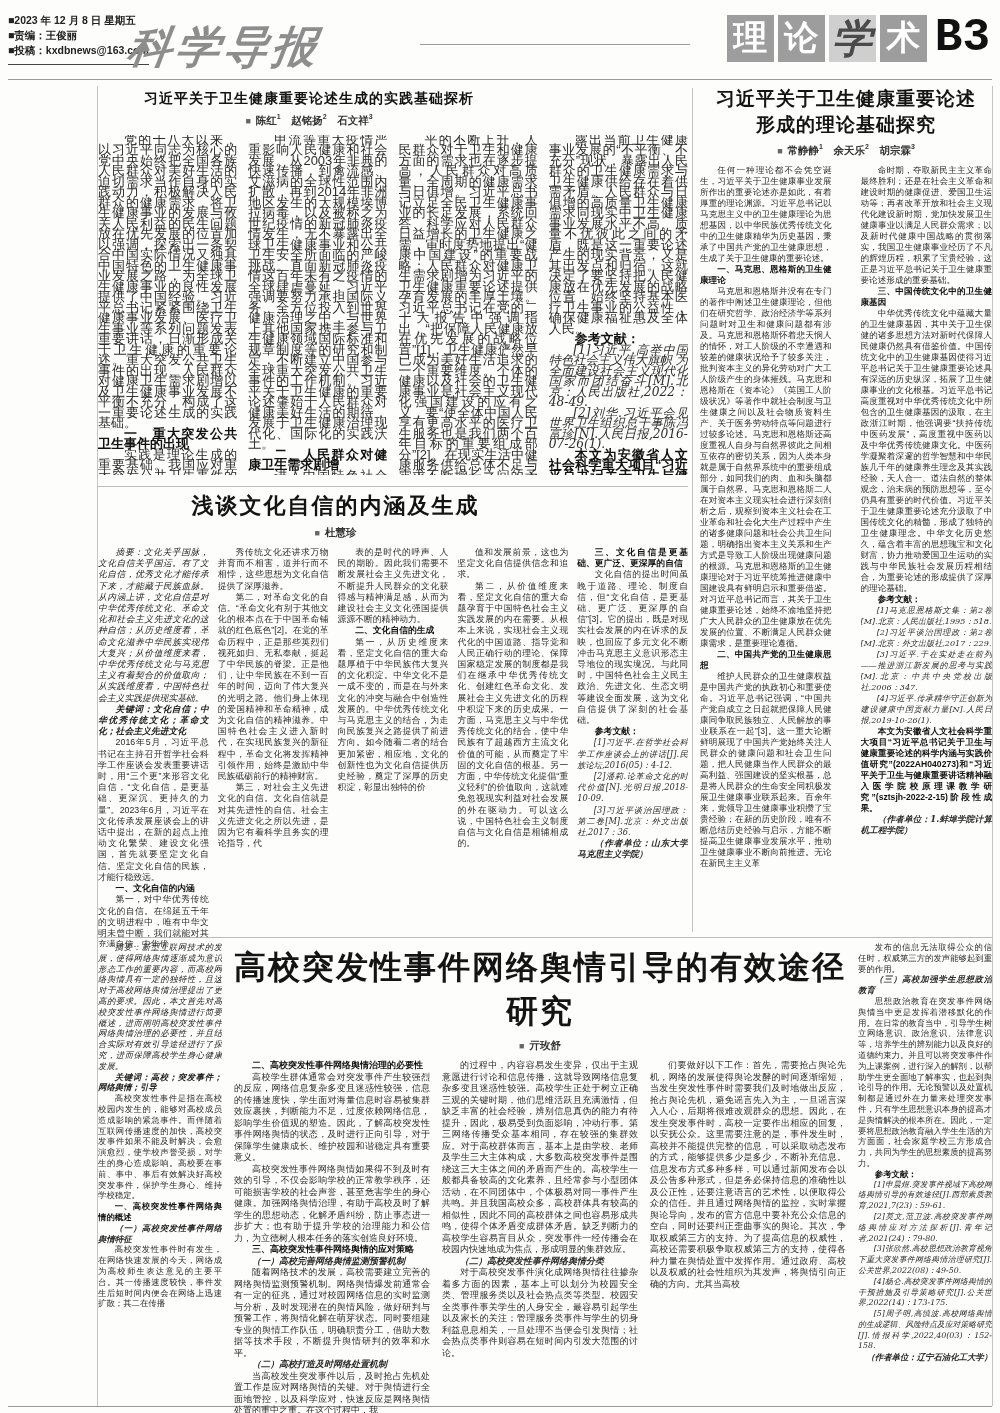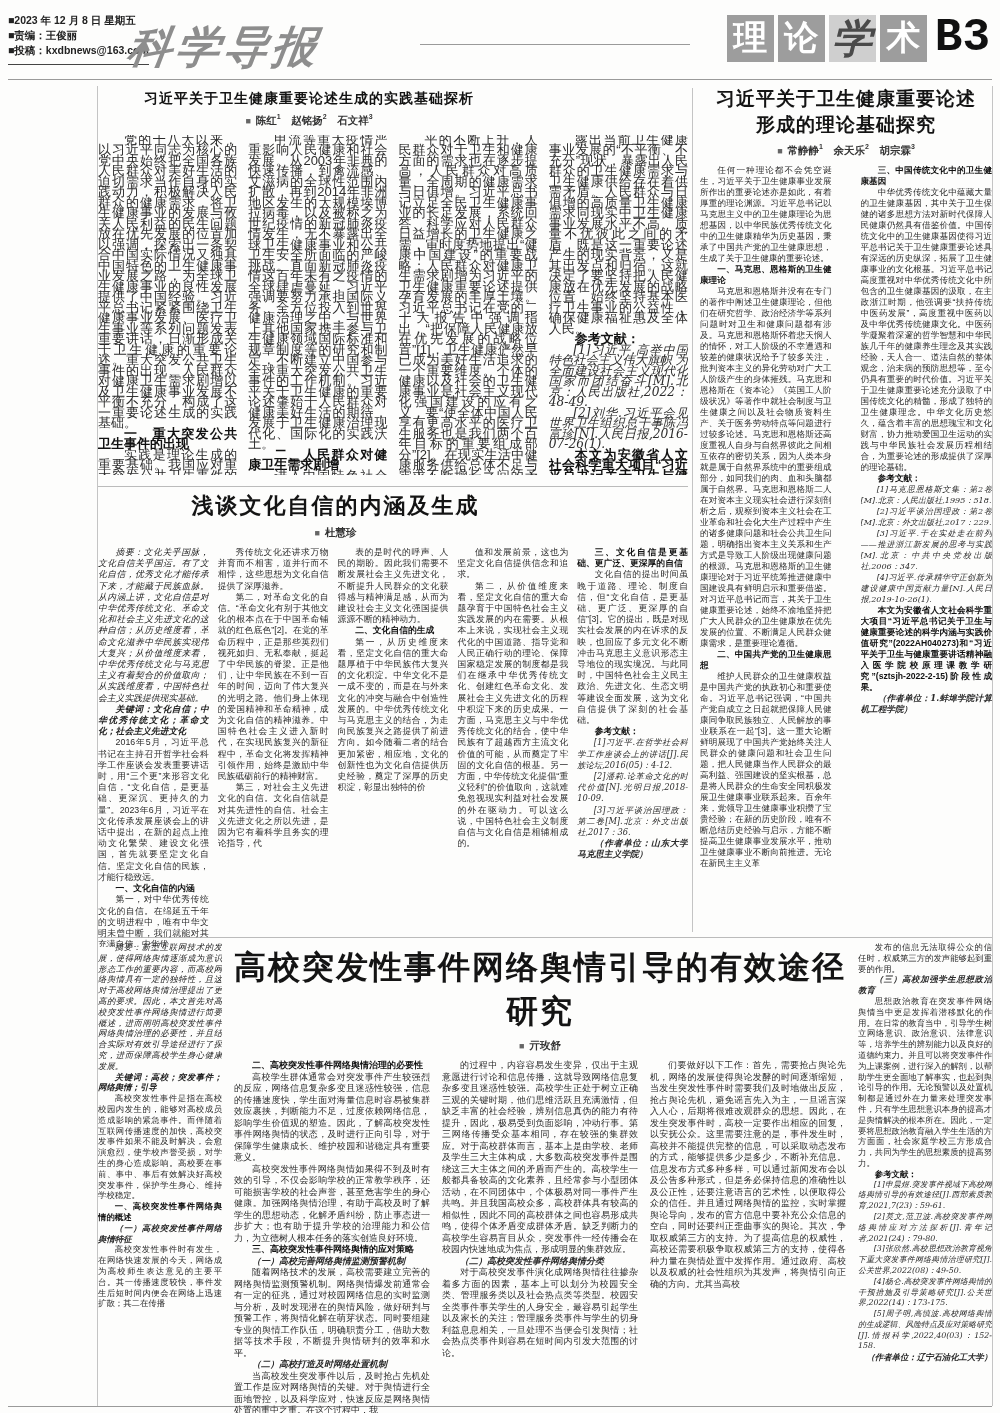--- a/index.html
+++ b/index.html
@@ -117,20 +117,21 @@
     <div class="byline"><span class="mk">■</span><span>常静静</span><sup>1</sup><span>　余天乐</span><sup>2</sup><span>　胡宗霖</span><sup>3</sup></div>
     <div class="cols">
         <div class="col">
           <p class="b-p">任何一种理论都不会凭空诞生，习近平关于卫生健康事业发展所作出的重要论述亦是如此，有着厚重的理论渊源。习近平总书记以马克思主义中的卫生健康理论为思想基因，以中华民族优秀传统文化中的卫生健康精华为历史基因，秉承了中国共产党的卫生健康思想，生成了关于卫生健康的重要论述。</p>
           <p class="b-h1">一、马克思、恩格斯的卫生健康理论</p>
           <p class="b-p">马克思和恩格斯并没有在专门的著作中阐述卫生健康理论，但他们在研究哲学、政治经济学等系列问题时对卫生和健康问题都有涉及。马克思和恩格斯怀着悲天悯人的情怀，对工人阶级的不幸遭遇和较差的健康状况给予了较多关注，批判资本主义的异化劳动对广大工人阶级产生的身体摧残。马克思和恩格斯在《资本论》《英国工人阶级状况》等著作中就社会制度与卫生健康之间以及社会物质资料生产、关于医务劳动特点等问题进行过较多论述。马克思和恩格斯还高度重视人自身与自然界彼此之间相互依存的密切关系，因为人类本身就是属于自然界系统中的重要组成部分，如同我们的肉、血和头脑都属于自然界。马克思和恩格斯二人在对资本主义现实社会进行深刻剖析之后，观察到资本主义社会在工业革命和社会化大生产过程中产生的诸多健康问题和社会公共卫生问题，明确指出资本主义关系和生产方式是导致工人阶级出现健康问题的根源。马克思和恩格斯的卫生健康理论对于习近平统筹推进健康中国建设具有鲜明启示和重要借鉴。对习近平总书记而言，其关于卫生健康重要论述，始终不渝地坚持把广大人民群众的卫生健康放在优先发展的位置、不断满足人民群众健康需求，是重要理论遵循。</p>
           <p class="b-h1">二、中国共产党的卫生健康思想</p>
           <p class="b-p">维护人民群众的卫生健康权益是中国共产党的执政初心和重要使命。习近平总书记强调，“中国共产党自成立之日起就把保障人民健康同争取民族独立、人民解放的事业联系在一起”[3]。这一重大论断鲜明展现了中国共产党始终关注人民群众的健康问题和社会卫生问题，把人民健康当作人民群众的最高利益、强国建设的坚实根基，总是将人民群众的生命安全同积极发展卫生健康事业联系起来。百余年来，党领导卫生健康事业积攒了宝贵经验；在新的历史阶段，唯有不断总结历史经验与启示，方能不断提高卫生健康事业发展水平，推动卫生健康事业不断向前推进。无论在新民主主义革</p>
         </div>
         <div class="col">
+          <p class="b-p">命时期，夺取新民主主义革命最终胜利；还是在社会主义革命和建设时期的健康促进、爱国卫生运动等；再者改革开放和社会主义现代化建设新时期，党加快发展卫生健康事业以满足人民群众需求；以及新时代健康中国战略的贯彻落实，我国卫生健康事业经历了不凡的辉煌历程，积累了宝贵经验，这正是习近平总书记关于卫生健康重要论述形成的重要基础。</p>
           <p class="b-h1">三、中国传统文化中的卫生健康基因</p>
           <p class="b-p">中华优秀传统文化中蕴藏大量的卫生健康基因，其中关于卫生保健的诸多思想方法对新时代保障人民健康仍然具有借鉴价值。中国传统文化中的卫生健康基因使得习近平总书记关于卫生健康重要论述具有深远的历史纵深，拓展了卫生健康事业的文化根基。习近平总书记高度重视对中华优秀传统文化中所包含的卫生健康基因的汲取，在主政浙江时期，他强调要“扶持传统中医药发展”，高度重视中医药以及中华优秀传统健康文化。中医药学凝聚着深邃的哲学智慧和中华民族几千年的健康养生理念及其实践经验，天人合一、道法自然的整体观念，治未病的预防思想等，至今仍具有重要的时代价值。习近平关于卫生健康重要论述充分汲取了中国传统文化的精髓，形成了独特的卫生健康理念。中华文化历史悠久，蕴含着丰富的思想瑰宝和文化财富，协力推动爱国卫生运动的实践与中华民族社会发展历程相结合，为重要论述的形成提供了深厚的理论基础。</p>
           <p class="b-refh">参考文献：</p>
           <p class="b-ref">[1]马克思恩格斯文集：第2卷[M].北京：人民出版社,1995：518.</p>
           <p class="b-ref">[2]习近平谈治国理政：第2卷[M].北京：外文出版社,2017：229.</p>
           <p class="b-ref">[3]习近平.干在实处走在前列——推进浙江新发展的思考与实践[M].北京：中共中央党校出版社,2006：347.</p>
           <p class="b-ref">[4]习近平.传承精华守正创新为建设健康中国贡献力量[N].人民日报,2019-10-26(1).</p>
           <p class="b-note">本文为安徽省人文社会科学重大项目“习近平总书记关于卫生与健康重要论述的科学内涵与实践价值研究”(2022AH040273)和“习近平关于卫生与健康重要讲话精神融入医学院校原理课教学研究”(sztsjh-2022-2-15)阶段性成果。</p>
           <p class="b-affil">（作者单位：1.蚌埠学院计算机工程学院）</p>
         </div>

